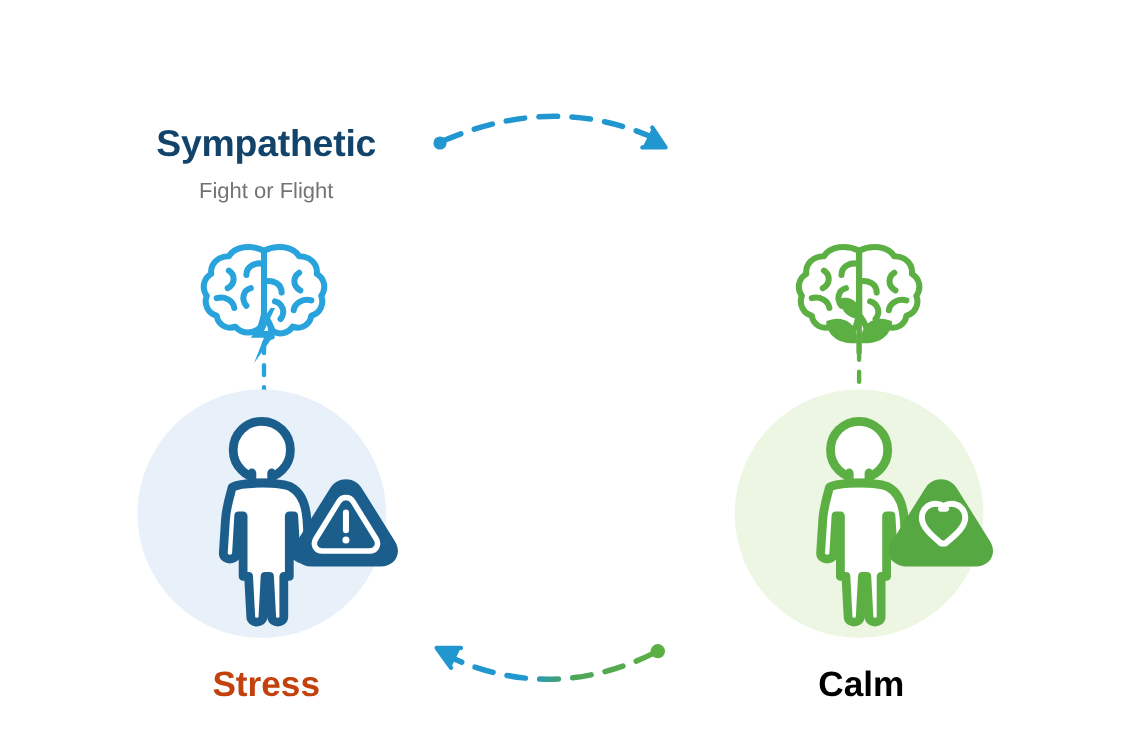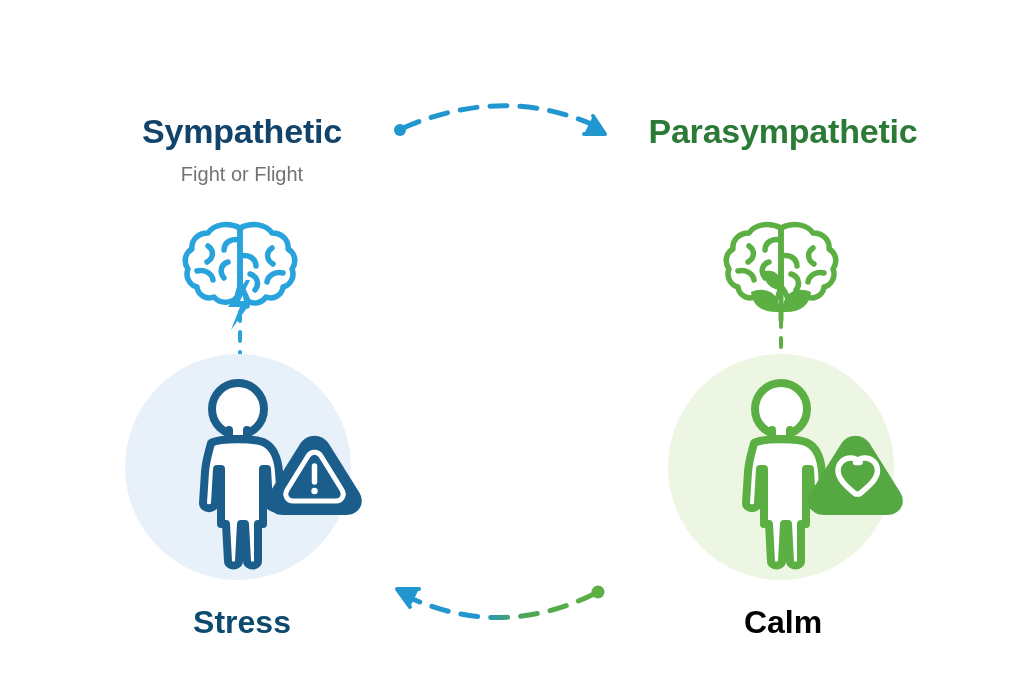--- a/index.html
+++ b/index.html
@@ -52,21 +52,21 @@
 
   .foot-label {
     position: absolute;
     width: 420px;
     text-align: center;
     font-size: 32px;
     font-weight: 700;
     line-height: 40px;
     user-select: none;
   }
-  .foot-label.left  { left: 32px;  top: 578px; color: #0c4a6e; }
+  .foot-label.left  { left: 32px;  top: 578px; color: #c2410c; }
   .foot-label.right { left: 573px; top: 578px; color: #000000; }
 
   
   .art {
     position: absolute;
     left: 0;
     top: 0;
     width: 1024px;
     height: 683px;
     pointer-events: none;
@@ -76,21 +76,20 @@
 <body>
 
 <div id="stage">
 
   <div class="col-head left">
     <div class="title blue">Sympathetic</div>
     <div class="subtitle blue">Fight or Flight</div>
   </div>
 
   <div class="col-head right">
-    <div class="title green">Parasympathetic</div>
   </div>
 
   <div class="foot-label left">Stress</div>
   <div class="foot-label right">Calm</div>
 
   <svg class="art" viewBox="0 0 1024 683" xmlns="http://www.w3.org/2000/svg">
     <defs>
       <linearGradient id="arcGrad" x1="1" y1="0" x2="0" y2="0">
         <stop offset="0%" stop-color="#5CAF42"></stop>
         <stop offset="42%" stop-color="#4BA55C"></stop>

